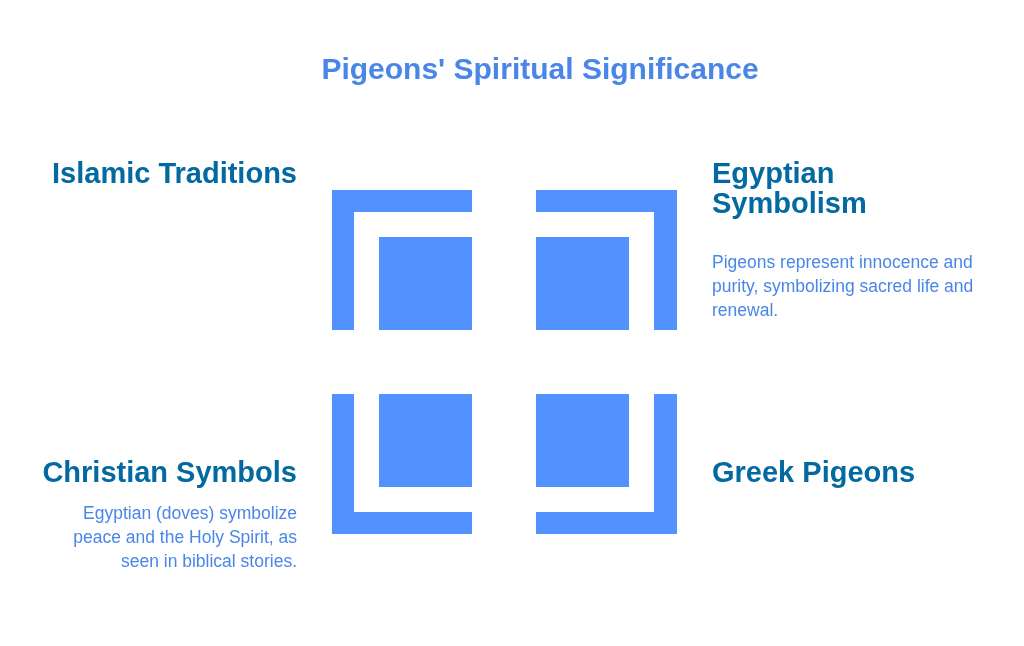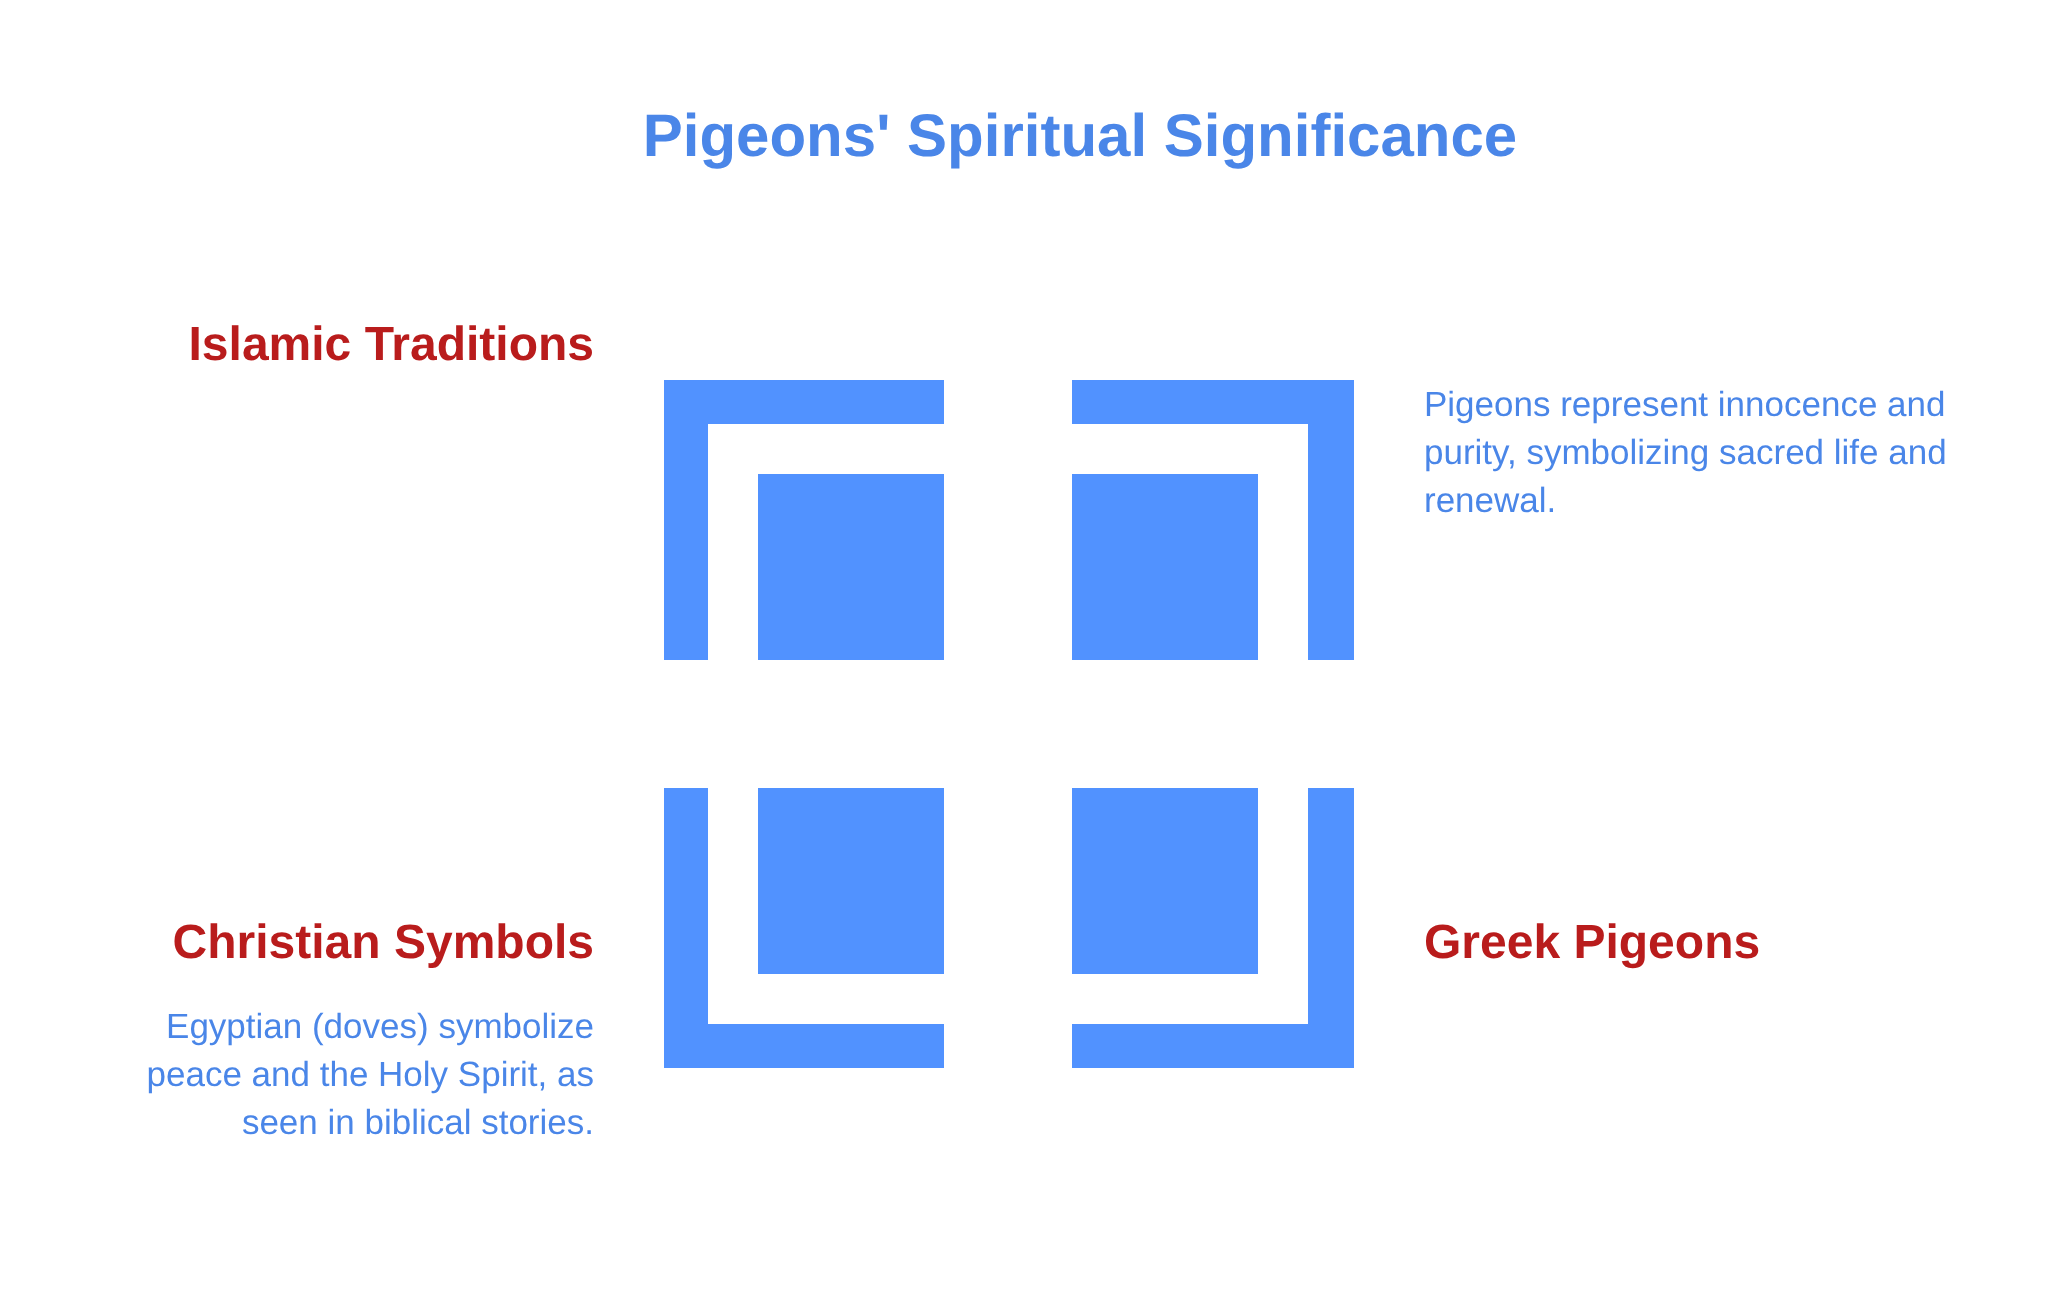--- a/index.html
+++ b/index.html
@@ -3,34 +3,35 @@
   <meta charset="utf-8">
   <style>
     html, body { margin: 0; padding: 0; background: #ffffff; }
     body { width: 1024px; height: 646px; position: relative; overflow: hidden;
            font-family: "Liberation Sans", sans-serif; color: #4a86e8; }
     .title { position: absolute; top: 52px; left: 0; width: 1024px; text-align: center;
              font-size: 30px; font-weight: bold; color: #4a86e8; padding-left: 28px; }
     .block { position: absolute; width: 270px; }
     .block.left { text-align: right; }
     .block.right { text-align: left; }
-    .block h2 { margin: 0; font-size: 24px; font-weight: bold; color: #b91c1c; line-height: 30px; }
+    .block h2 { margin: 0; font-size: 29px; font-weight: bold; color: #0369a1; line-height: 30px; }
     .block p { margin: 14px 0 0 0; font-size: 17.5px; line-height: 24px; color: #4a86e8; }
     .shape { position: absolute; background: #5192ff; }
   </style>
 </head>
 <body>
 
 <div class="title">Pigeons' Spiritual Significance</div>
 
 <div class="block left" style="left:27px; top:158px;">
   <h2>Islamic Traditions</h2>
 </div>
 
 <div class="block right" style="left:712px; top:158px;">
+  <h2>Egyptian Symbolism</h2>
   <p style="width:270px;margin-top:32px;">Pigeons represent innocence and purity, symbolizing sacred life and renewal.</p>
 </div>
 
 <div class="block left" style="left:27px; top:457px;">
   <h2>Christian Symbols</h2>
   <p style="width:260px; margin-left:10px;">Egyptian (doves) symbolize peace and the Holy Spirit, as seen in biblical stories.</p>
 </div>
 
 <div class="block right" style="left:712px; top:457px;">
   <h2>Greek Pigeons</h2>

